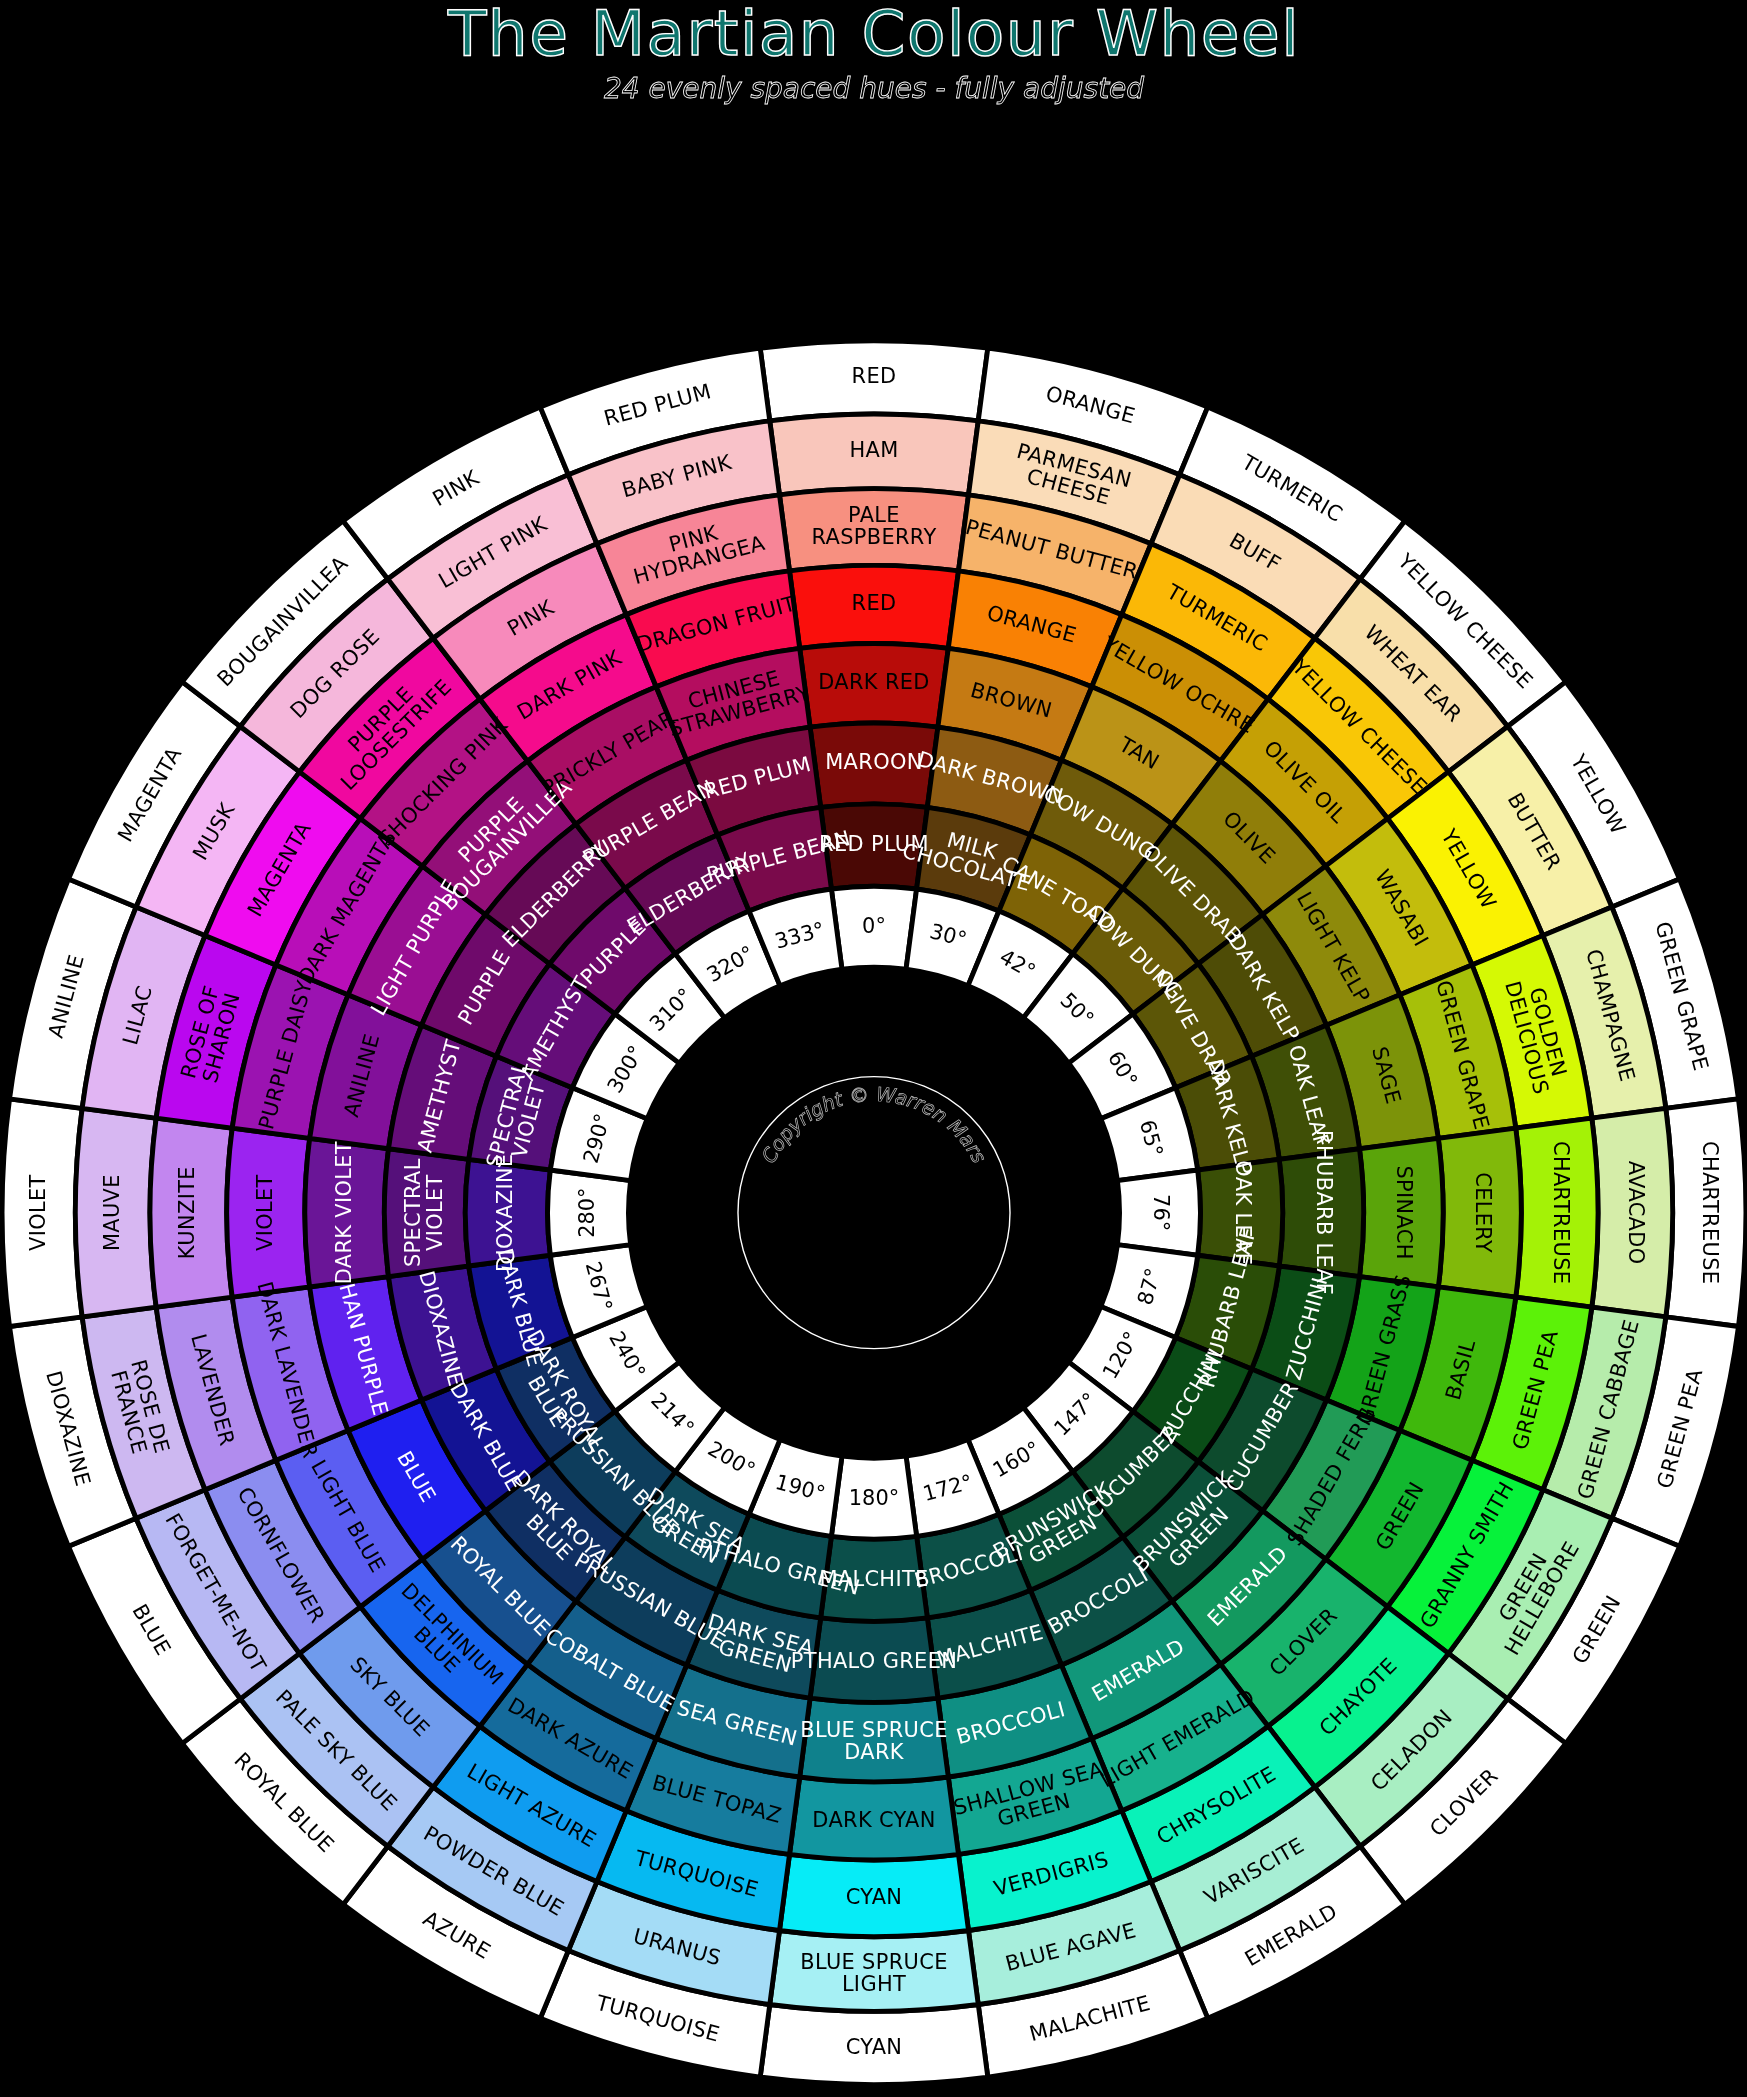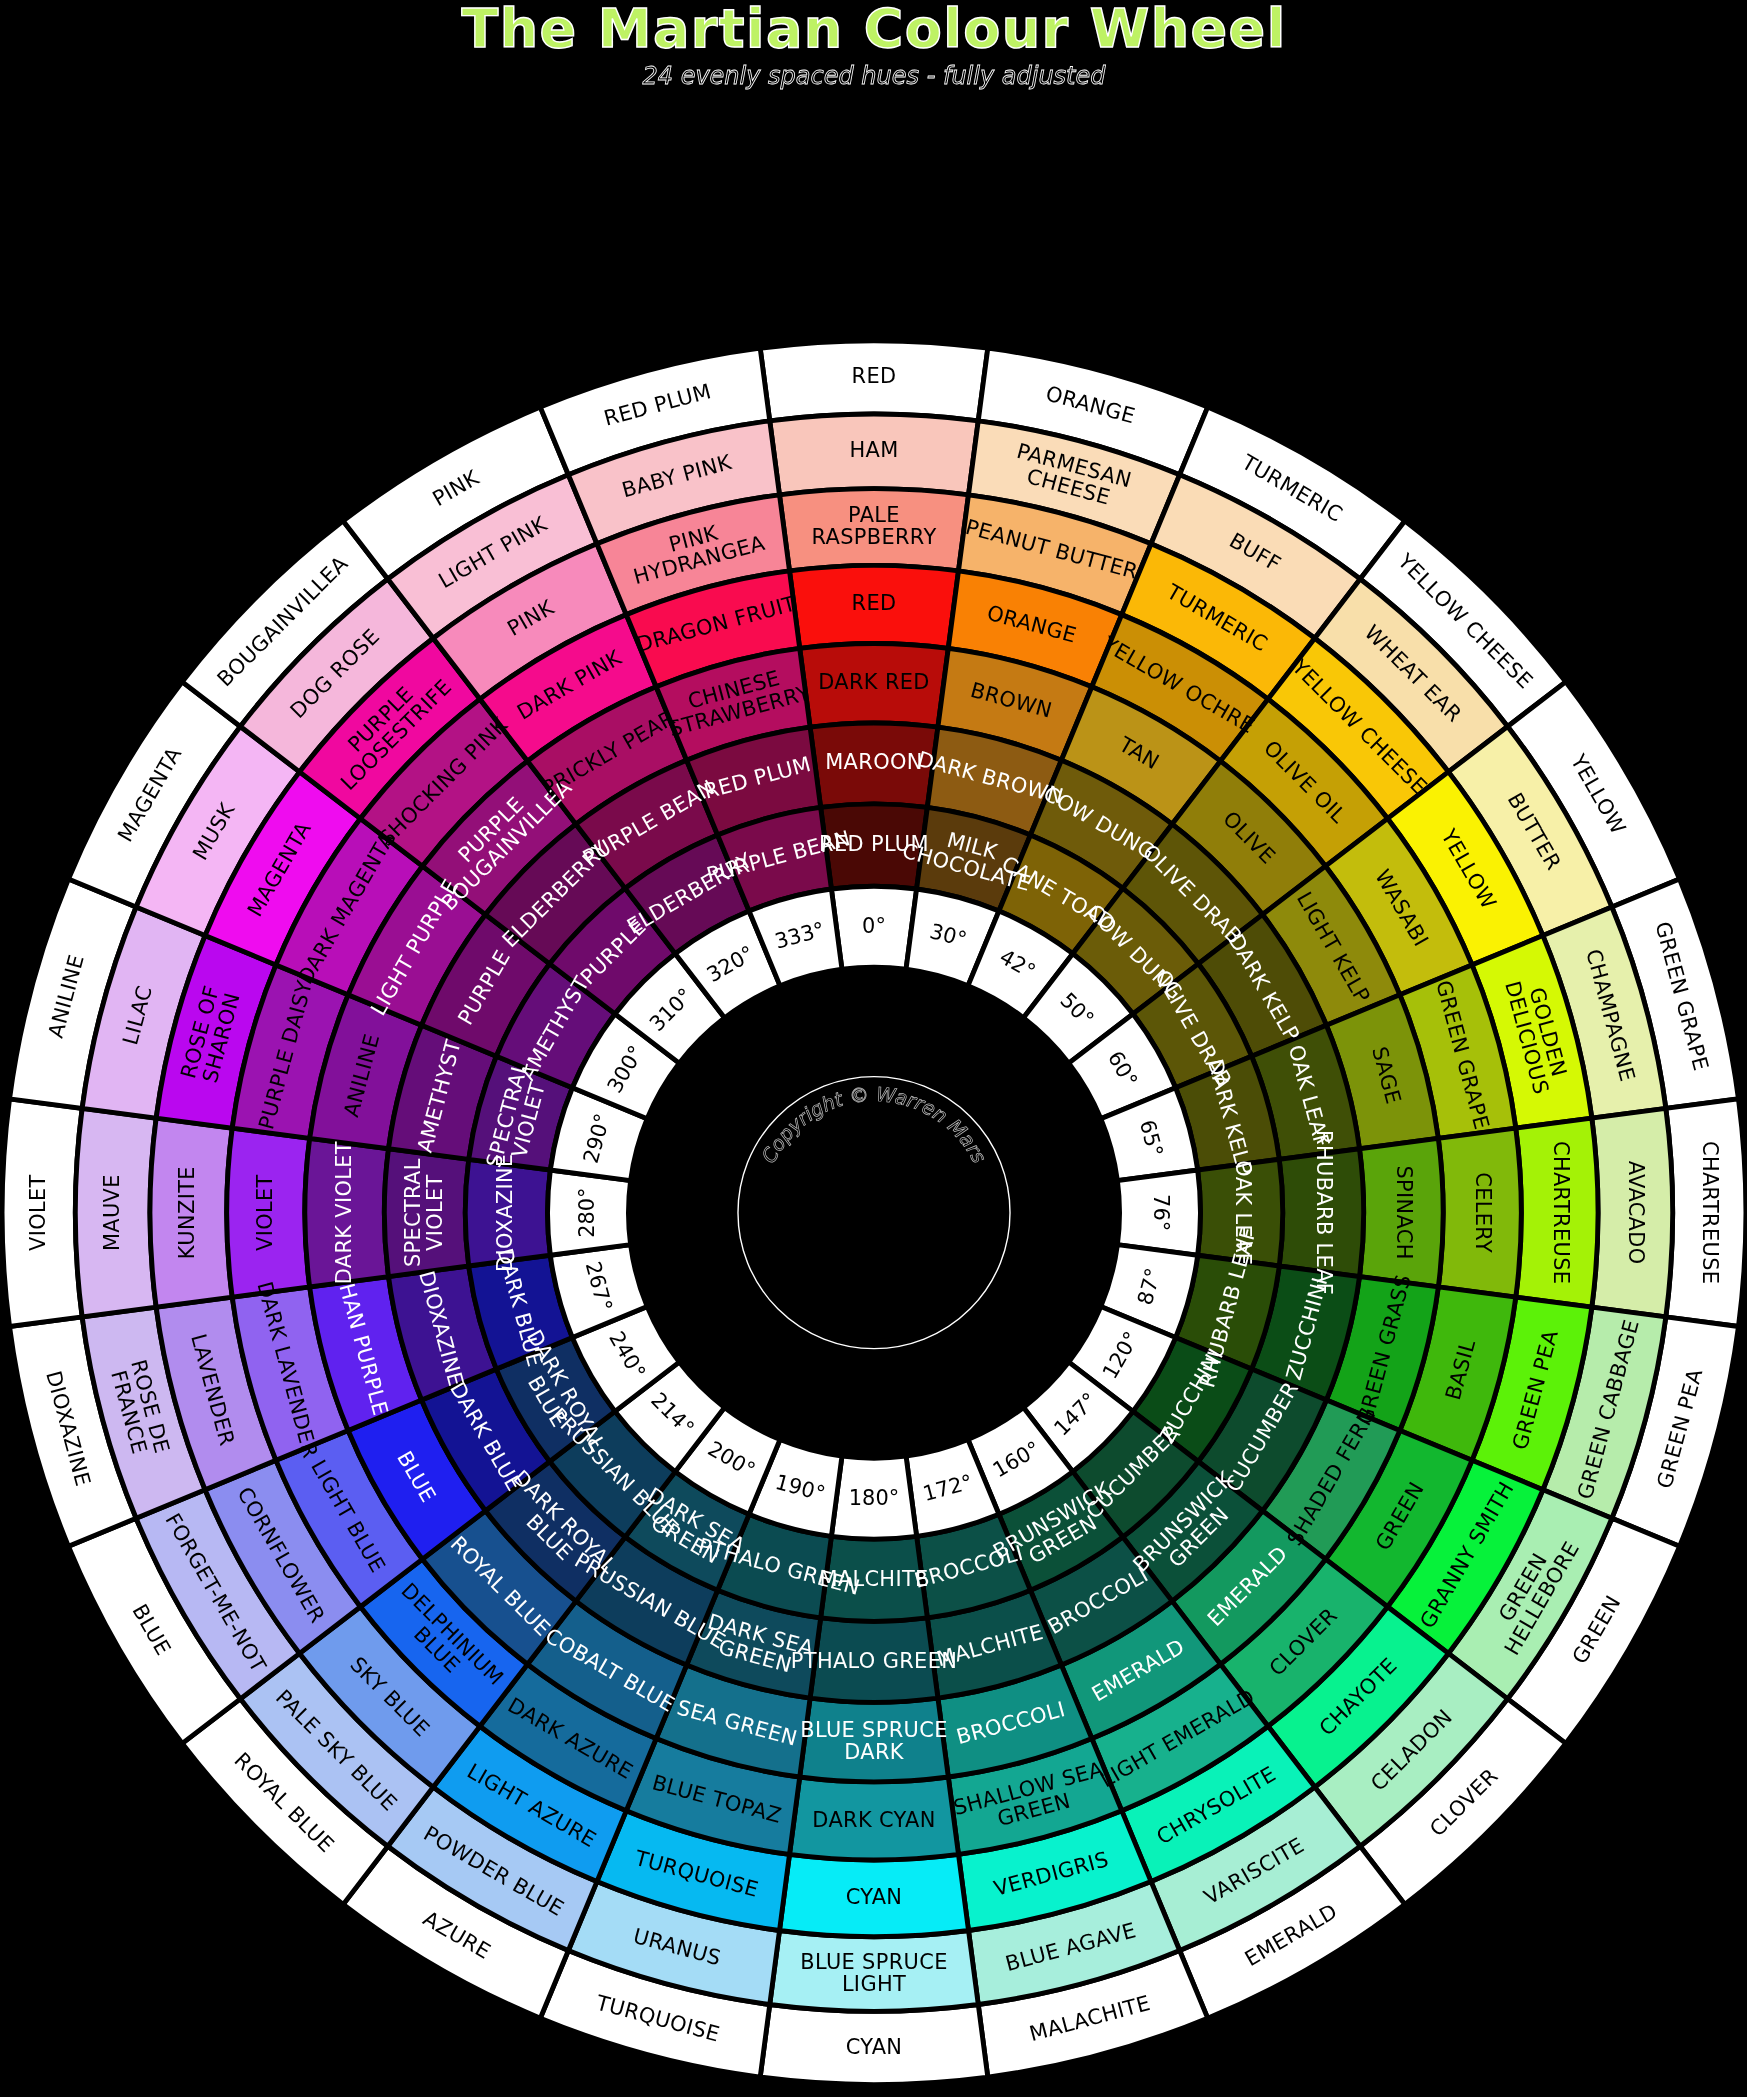--- a/index.html
+++ b/index.html
@@ -1,23 +1,23 @@
 <!DOCTYPE html>
 <html style="font-size:11px"><head>
 <meta charset="utf-8">
 <style>
   html,body{margin:0;padding:0;background:#000;}
   body{width:1748px;height:2097px;position:relative;overflow:hidden;
        font-family:"DejaVu Sans","Liberation Sans",sans-serif;}
   #title-block{position:absolute;top:0;left:0;width:1748px;text-align:center;}
-  #main-title{font-size:54px;font-weight:700;letter-spacing:1.4px;
-      color:#bef264;-webkit-text-stroke:1.4px #ffffff;
+  #main-title{font-size:63px;font-weight:400;letter-spacing:1.4px;
+      color:#0f766e;-webkit-text-stroke:1.4px #ffffff;
       text-shadow:0 0 0.7px #fff;
       margin:1.4px 0 0 0;line-height:1.05;font-family:"DejaVu Sans","Liberation Sans",sans-serif;}
-  #subtitle{font-size:24px;color:#000;-webkit-text-stroke:0.8px #ffffff;
+  #subtitle{font-size:28px;color:#000;-webkit-text-stroke:0.8px #ffffff;
       margin:4.2px 0 0 0;font-style:italic;font-family:"DejaVu Sans","Liberation Sans",sans-serif;}
   #wheel-wrap{position:absolute;left:0;top:328px;width:1748px;height:1770px;}
   svg{display:block;}
   .sector-path{stroke:#000;stroke-width:7;}
   .ring-label{font-size:30px;font-weight:400;letter-spacing:.5px;
       font-family:"DejaVu Sans","Liberation Sans",sans-serif;dominant-baseline:middle;}
   .deg-label{font-size:30px;fill:#000;font-family:"DejaVu Sans","Liberation Sans",sans-serif;
       dominant-baseline:middle;}
   .hub{fill:#000;stroke:#ffffff;stroke-width:2;}
   .copy-text{font-size:28px;fill:none;stroke:#bbbbbb;stroke-width:1;

